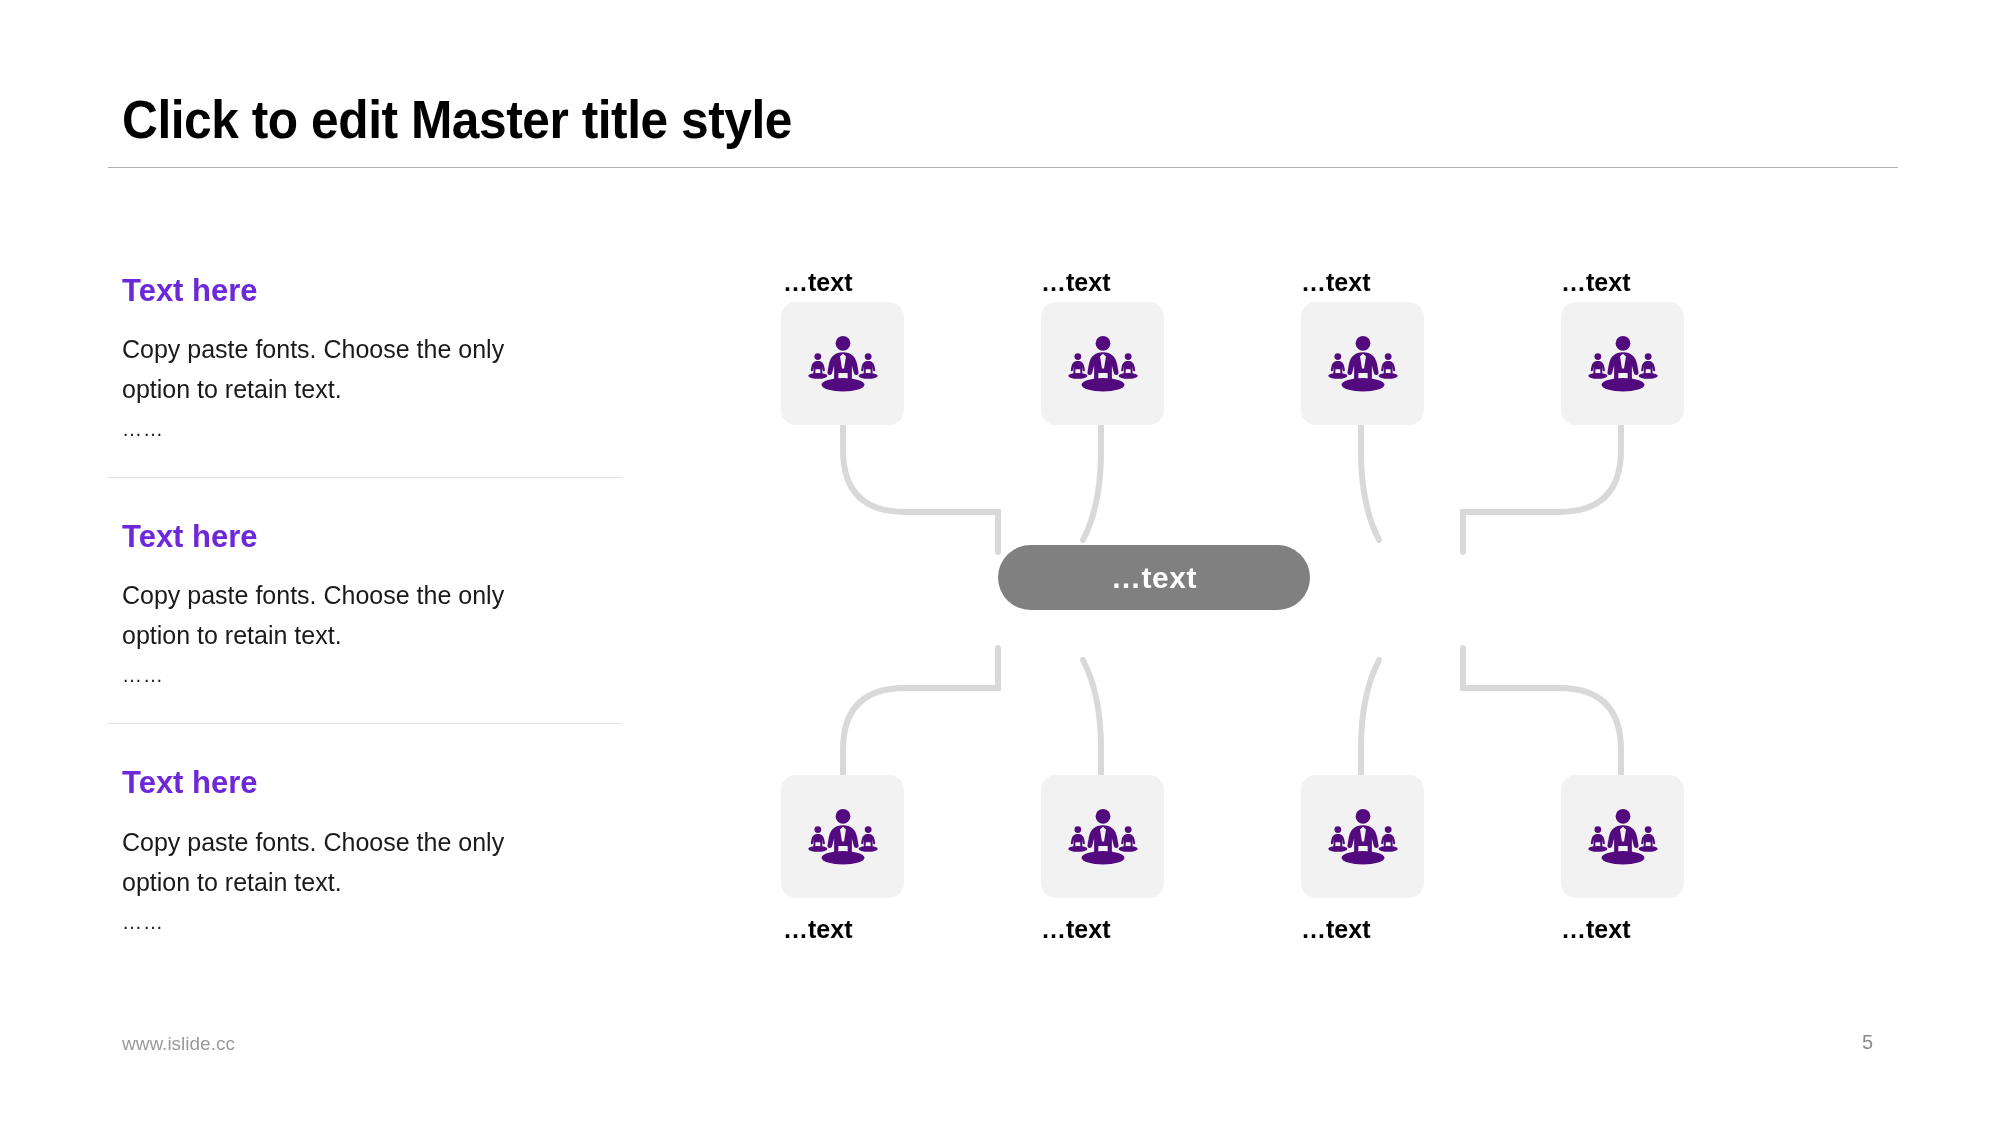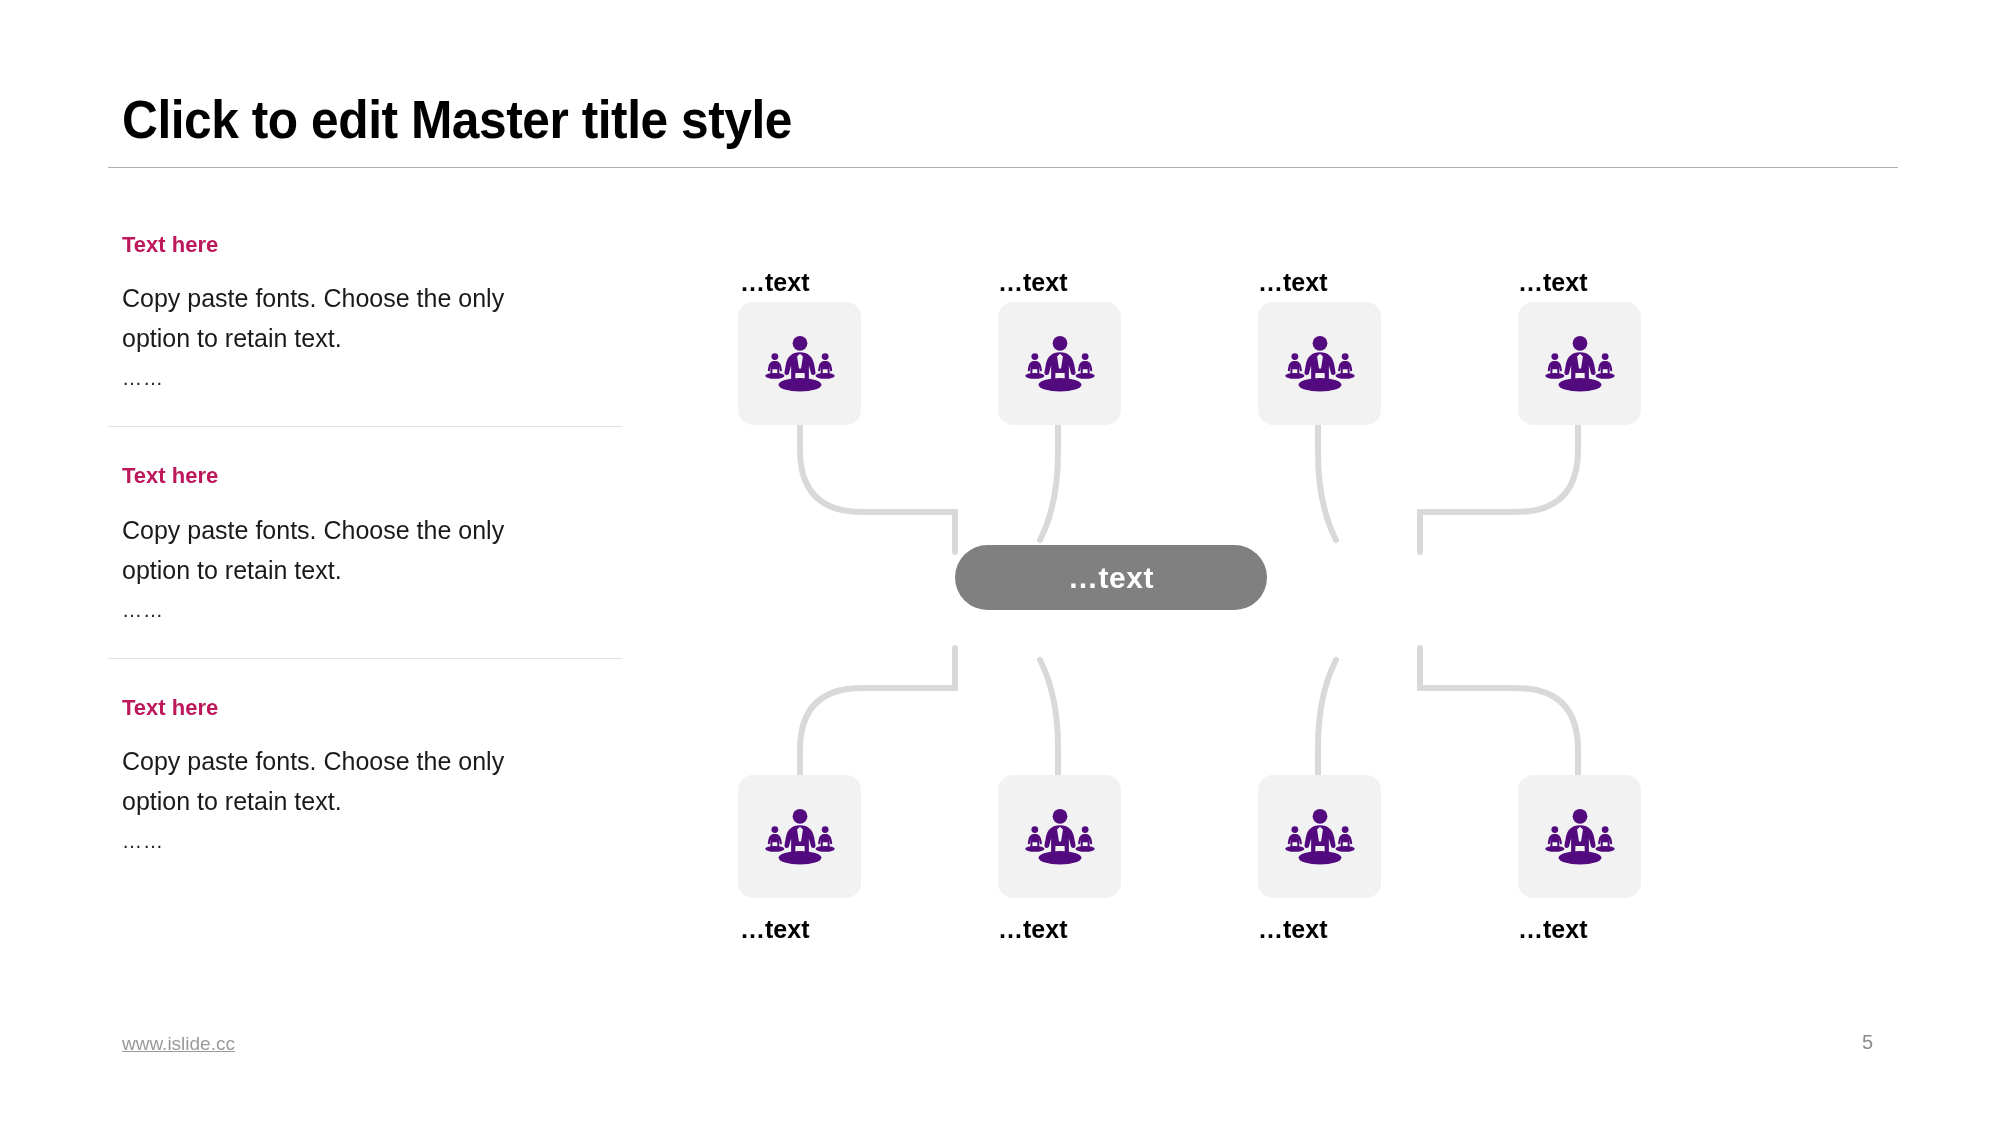--- a/index.html
+++ b/index.html
@@ -48,24 +48,25 @@
 
   
   .left-col {
     position: absolute;
     left: 122px;
     top: 232px;
     width: 500px;
   }
   .block { position: relative; }
   .block-head {
-    font-size: 22px;
+    font-size: 31px;
     font-weight: bold;
-    color: #be185d;
+    color: #6d28d9;
     line-height: 1.2;
+    margin-top: 40px;
   }
   .block-body {
     font-size: 25px;
     color: #1a1a1a;
     line-height: 40px;
     margin-top: 20px;
     width: 452px;
   }
   .block-dots {
     font-size: 20px;
@@ -78,21 +79,21 @@
     height: 1px;
     background: #e2e2e2;
     margin: 28px 0 0 -14px;
   }
   .block-2 { margin-top: 36px; }
   .block-3 { margin-top: 36px; }
 
   
   .diagram {
     position: absolute;
-    left: 740px;
+    left: 783px;
     top: 300px;
     width: 1180px;
     height: 600px;
   }
   .connectors {
     position: absolute;
     left: 0;
     top: 0;
     width: 1180px;
     height: 600px;
@@ -137,21 +138,20 @@
     letter-spacing: 0.5px;
   }
 
   
   .footer-url {
     position: absolute;
     left: 122px;
     top: 1033px;
     font-size: 19px;
     color: #9a9a9a;
-    text-decoration: underline;
   }
   .footer-page {
     position: absolute;
     left: 1862px;
     top: 1031px;
     font-size: 20px;
     color: #8a8a8a;
   }
 </style>
 </head>

